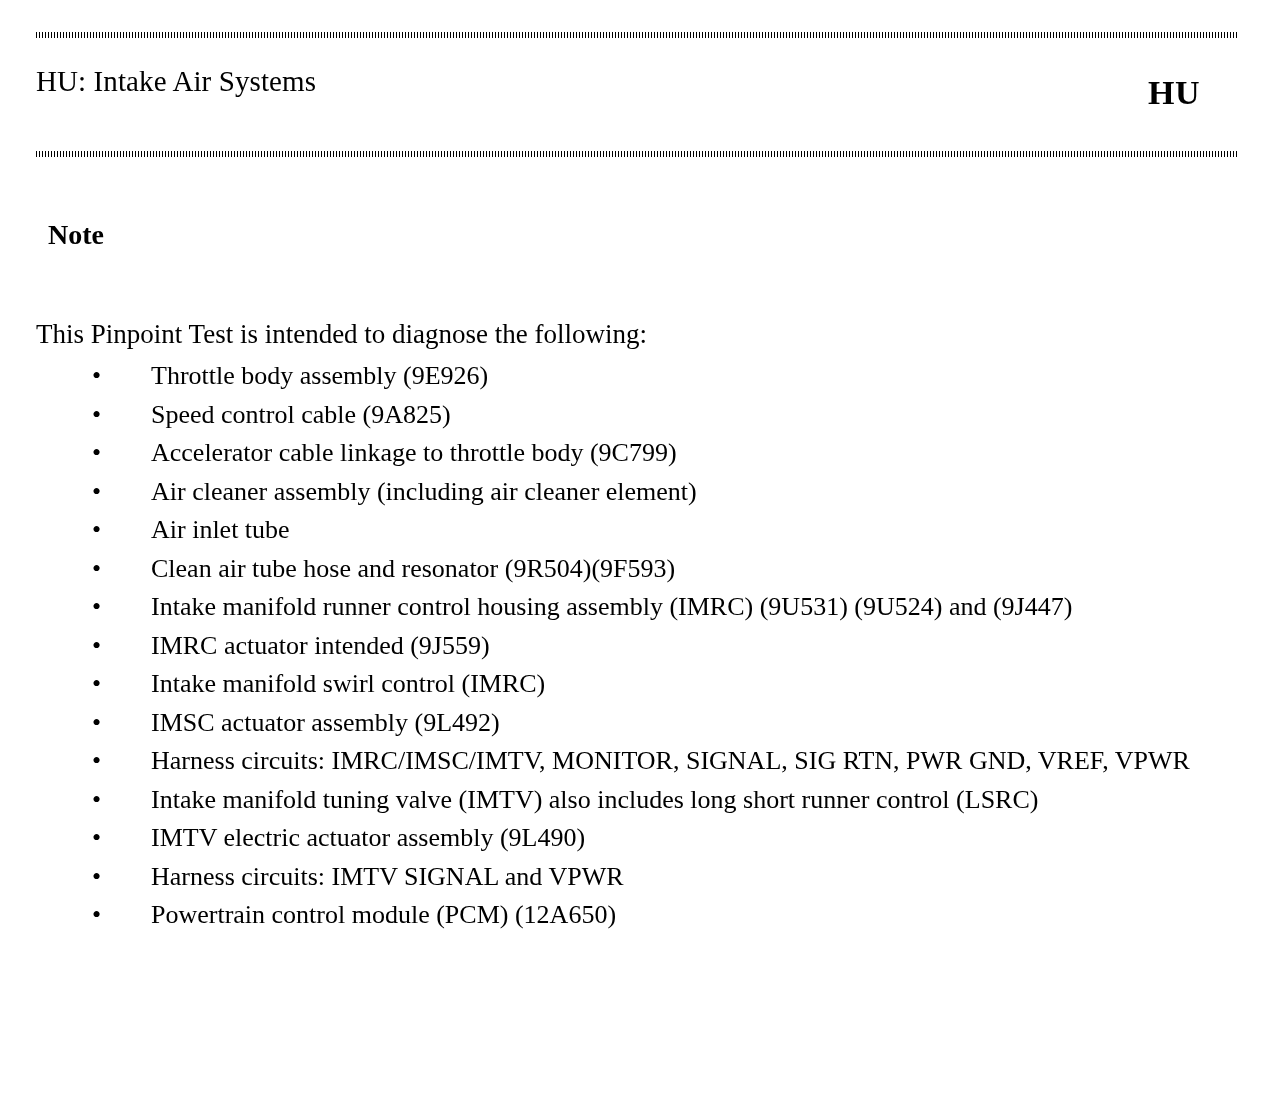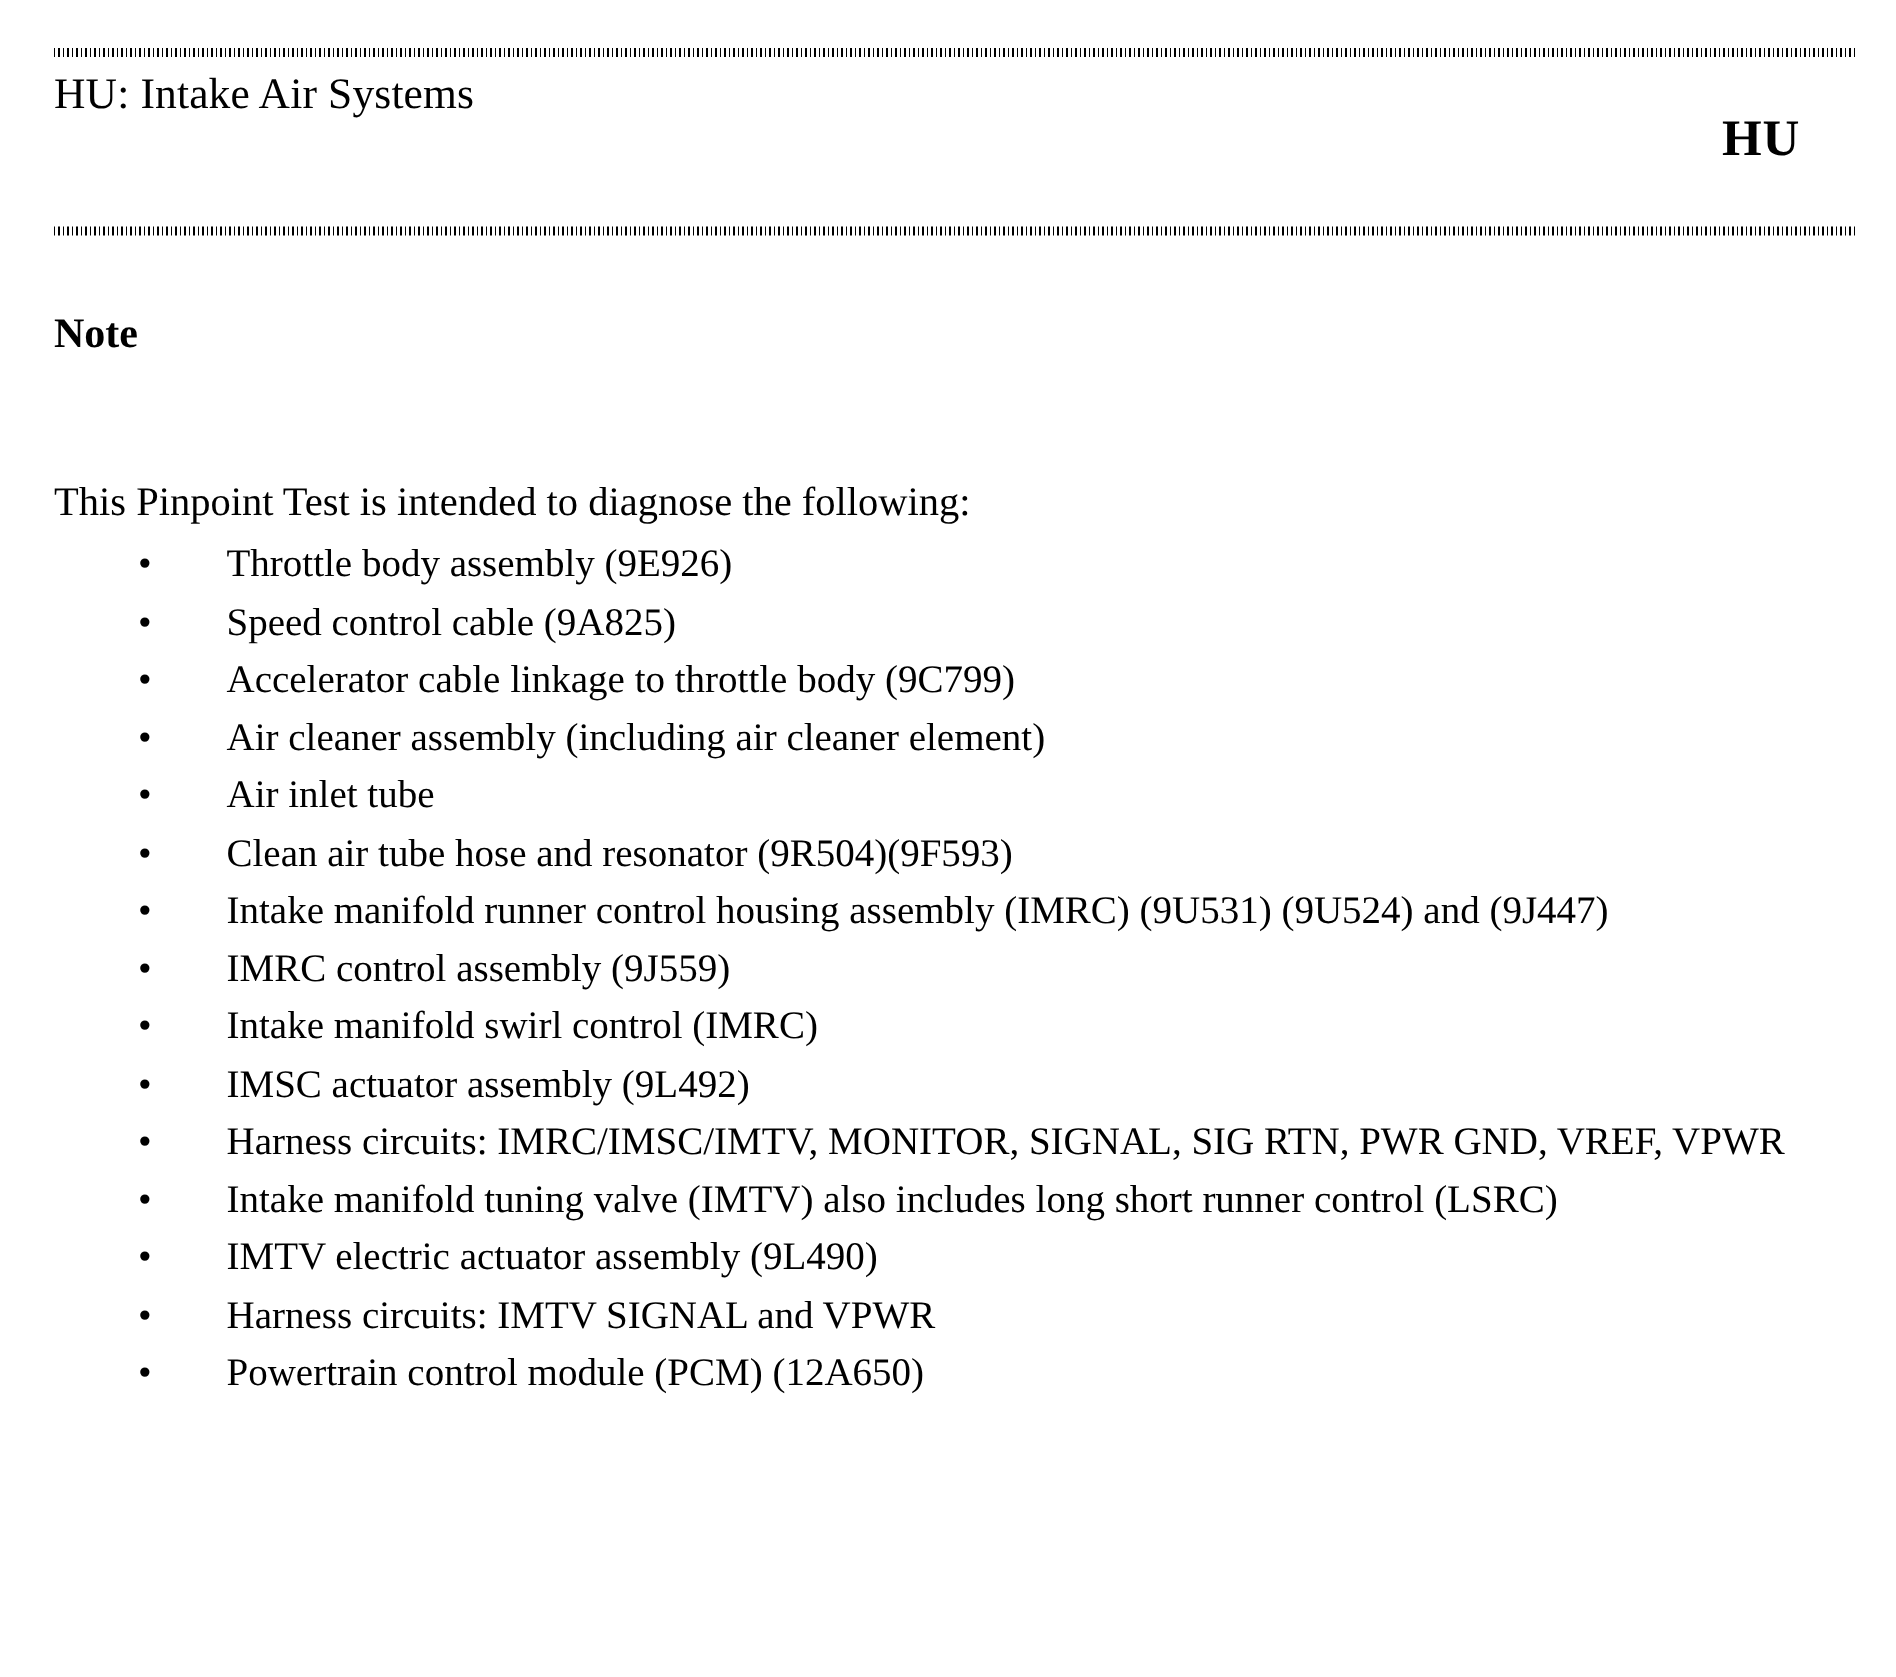--- a/index.html
+++ b/index.html
@@ -45,21 +45,21 @@
   .header {
     position: absolute;
     left: 0;
     top: 44px;
     width: 1264px;
     height: 100px;
   }
   .header-left {
     position: absolute;
     left: 36px;
-    top: 0;
+    top: 18px;
     width: 800px;
   }
   .header-line {
     font-size: 29px;
     line-height: 38px;
     letter-spacing: 0.1px;
     white-space: nowrap;
   }
   .header-right {
     position: absolute;
@@ -77,21 +77,21 @@
 
   
   .content {
     position: absolute;
     left: 0;
     top: 151px;
     width: 1264px;
   }
 
   .note-heading {
-    margin: 0;
+    margin: 12px;
     padding: 0;
     position: absolute;
     left: 36px;
     top: 56px;
     font-size: 28px;
     font-weight: bold;
     line-height: 32px;
     text-align: center;
   }
 
@@ -183,21 +183,21 @@
         <li class="bullet-item">
           <span class="bullet-marker">•</span>
           <span class="bullet-text">Clean air tube hose and resonator (9R504)(9F593)</span>
         </li>
         <li class="bullet-item wide">
           <span class="bullet-marker">•</span>
           <span class="bullet-text">Intake manifold runner control housing assembly (IMRC) (9U531) (9U524) and (9J447)</span>
         </li>
         <li class="bullet-item">
           <span class="bullet-marker">•</span>
-          <span class="bullet-text">IMRC control assembly (9J559)</span>
+          <span class="bullet-text">IMRC actuator intended (9J559)</span>
         </li>
         <li class="bullet-item">
           <span class="bullet-marker">•</span>
           <span class="bullet-text">Intake manifold swirl control (IMRC)</span>
         </li>
         <li class="bullet-item">
           <span class="bullet-marker">•</span>
           <span class="bullet-text">IMSC actuator assembly (9L492)</span>
         </li>
         <li class="bullet-item wide">

